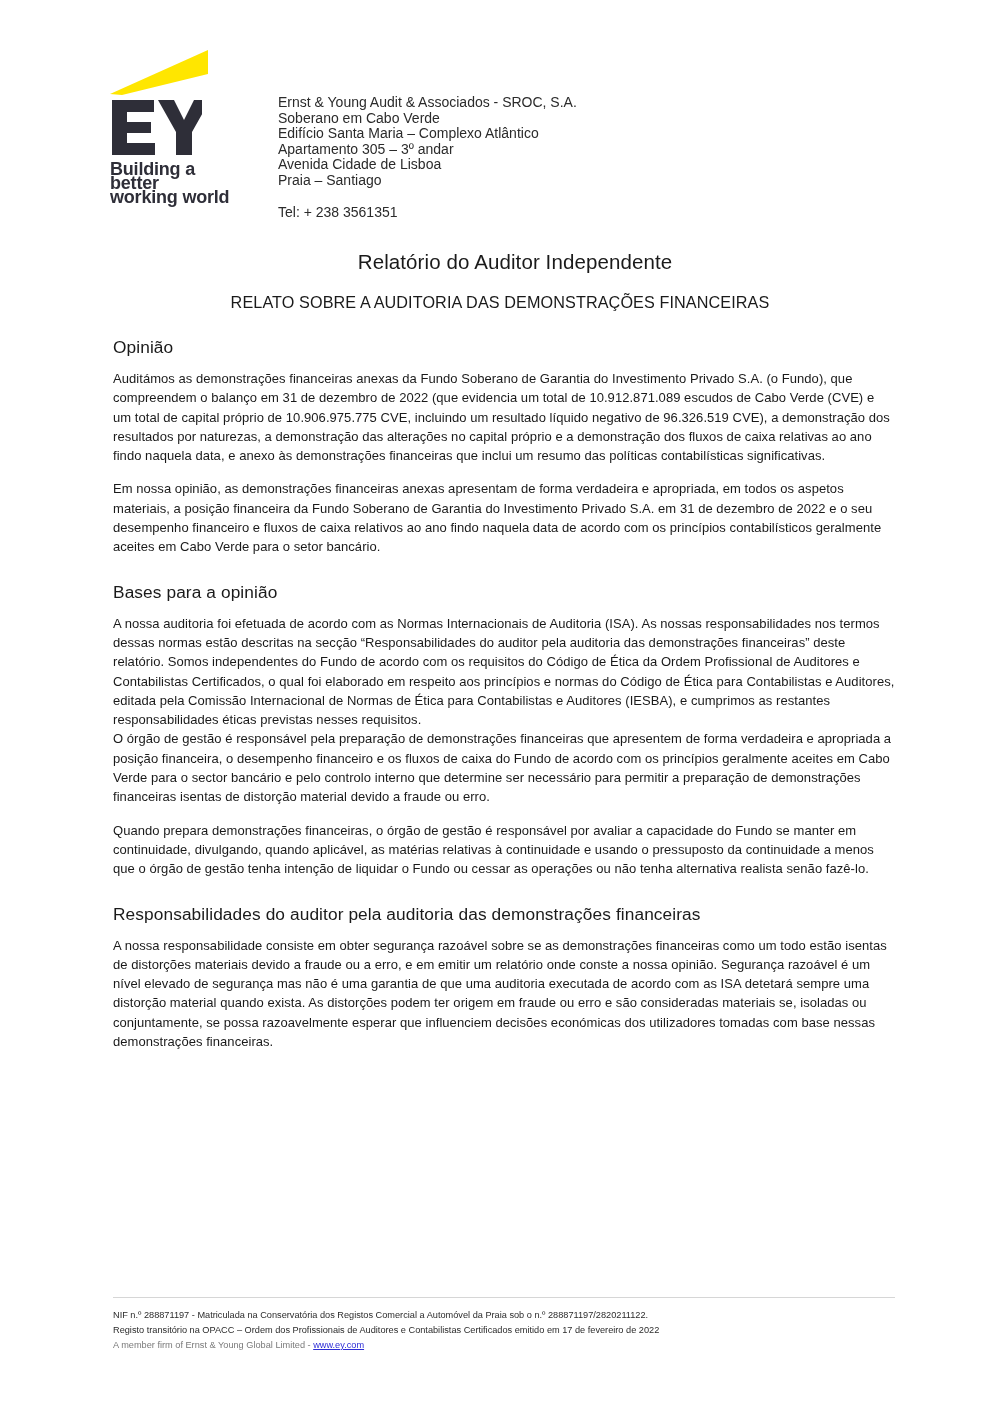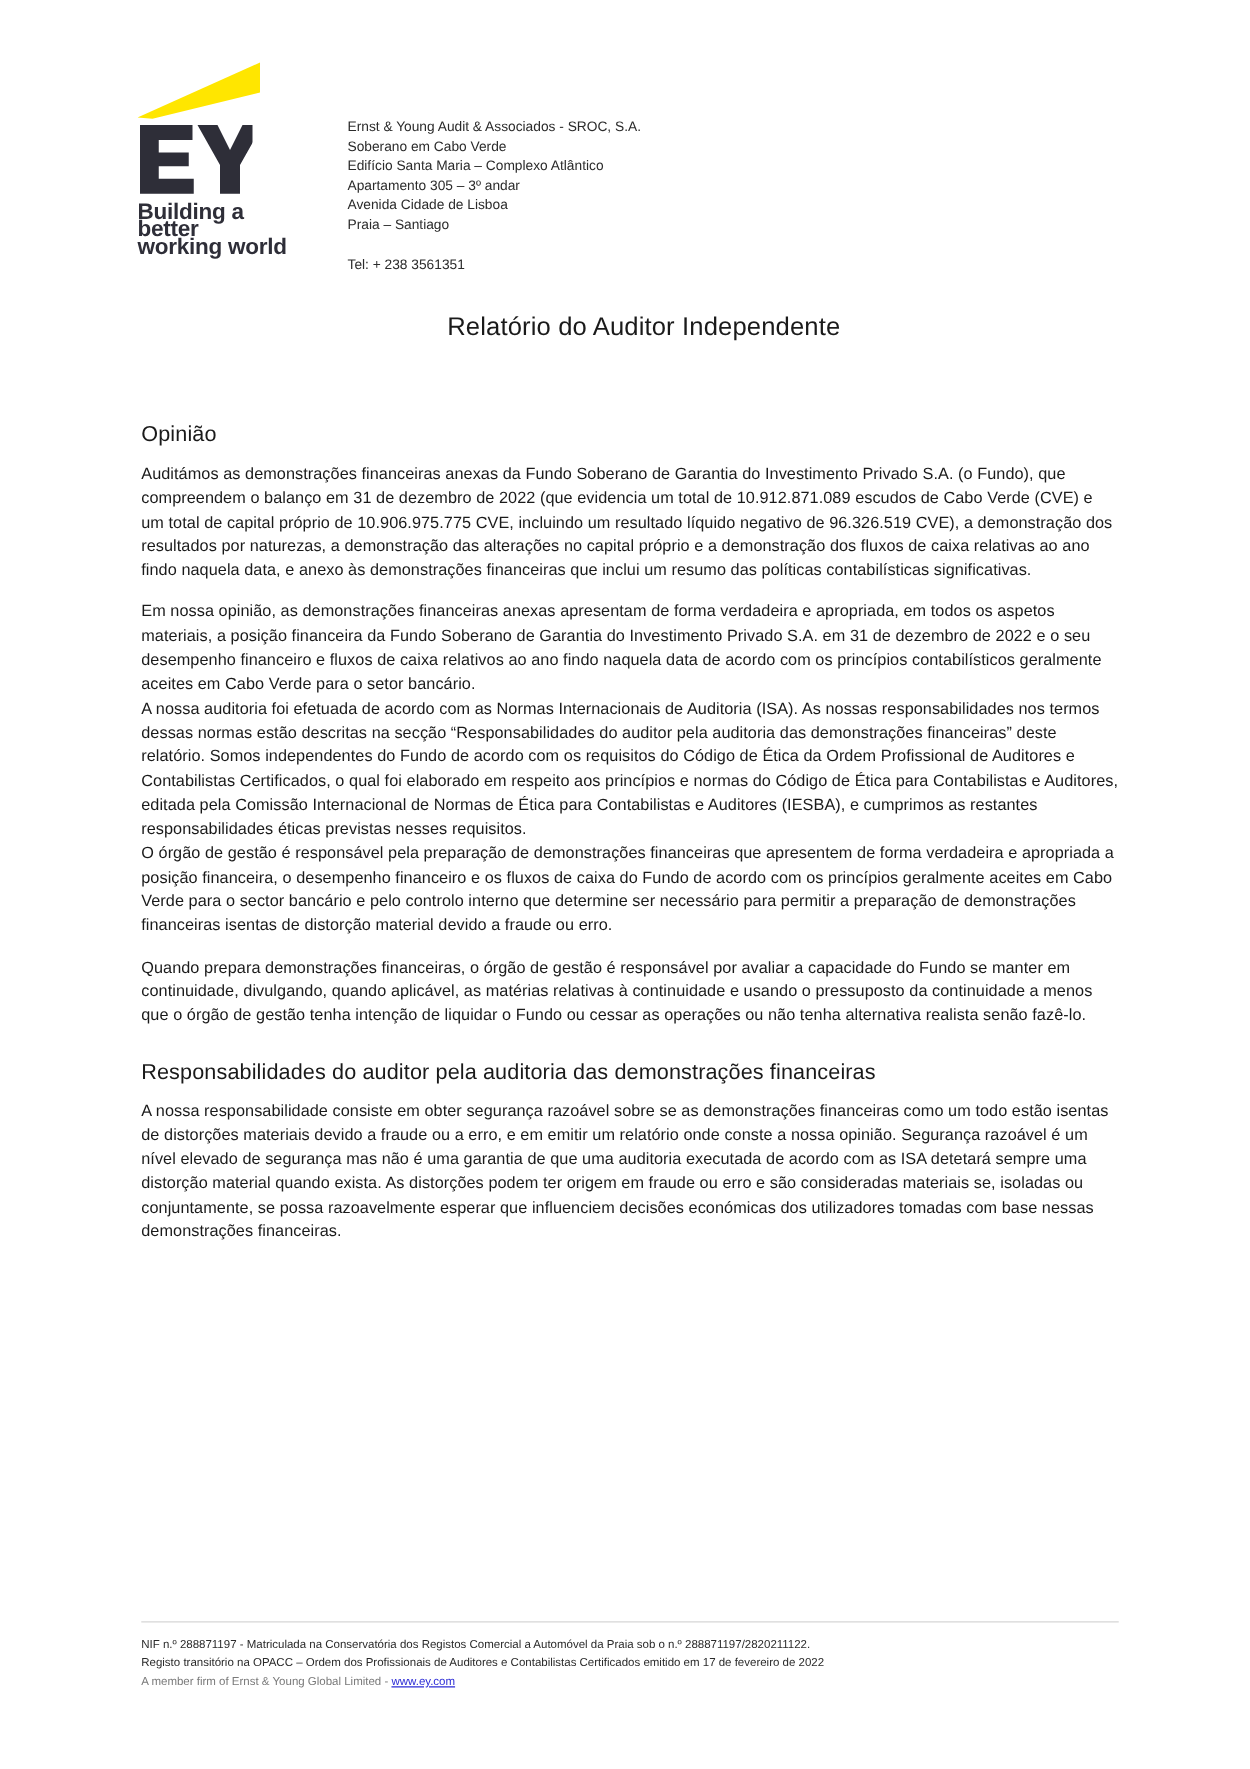--- a/index.html
+++ b/index.html
@@ -58,21 +58,21 @@
     line-height: 14px;
     font-weight: bold;
     color: #2e2e38;
     letter-spacing: -0.2px;
   }
 
   .address-block {
     position: absolute;
     left: 278px;
     top: 95px;
-    font-size: 11px;
+    font-size: 14px;
     line-height: 15.6px;
     color: #2b2b2b;
   }
   .address-block .addr-line { white-space: nowrap; }
   .address-block .tel-line {
     margin-top: 16px;
     white-space: nowrap;
   }
 
   
@@ -193,30 +193,32 @@
       <div class="addr-line">Edifício Santa Maria – Complexo Atlântico</div>
       <div class="addr-line">Apartamento 305 – 3º andar</div>
       <div class="addr-line">Avenida Cidade de Lisboa</div>
       <div class="addr-line">Praia – Santiago</div>
       <div class="tel-line">Tel: + 238 3561351</div>
     </div>
 
   </div>
 
   <div class="doc-title">Relatório do Auditor Independente</div>
+  <div class="doc-subtitle">RELATO SOBRE A AUDITORIA DAS DEMONSTRAÇÕES FINANCEIRAS</div>
 
   <div class="content">
 
     <section class="block">
       <h2 class="section-heading">Opinião</h2>
       <p class="body-text">Auditámos as demonstrações financeiras anexas da Fundo Soberano de Garantia do Investimento Privado S.A. (o Fundo), que compreendem o balanço em 31 de dezembro de 2022 (que evidencia um total de 10.912.871.089 escudos de Cabo Verde (CVE) e um total de capital próprio de 10.906.975.775 CVE, incluindo um resultado líquido negativo de 96.326.519 CVE), a demonstração dos resultados por naturezas, a demonstração das alterações no capital próprio e a demonstração dos fluxos de caixa relativas ao ano findo naquela data, e anexo às demonstrações financeiras que inclui um resumo das políticas contabilísticas significativas.</p>
       <p class="body-text">Em nossa opinião, as demonstrações financeiras anexas apresentam de forma verdadeira e apropriada, em todos os aspetos materiais, a posição financeira da Fundo Soberano de Garantia do Investimento Privado S.A. em 31 de dezembro de 2022 e o seu desempenho financeiro e fluxos de caixa relativos ao ano findo naquela data de acordo com os princípios contabilísticos geralmente aceites em Cabo Verde para o setor bancário.</p>
     </section>
 
     <section class="block">
+      <h2 class="section-heading spaced-top">Bases para a opinião</h2>
       <p class="body-text">A nossa auditoria foi efetuada de acordo com as Normas Internacionais de Auditoria (ISA). As nossas responsabilidades nos termos dessas normas estão descritas na secção “Responsabilidades do auditor pela auditoria das demonstrações financeiras” deste relatório. Somos independentes do Fundo de acordo com os requisitos do Código de Ética da Ordem Profissional de Auditores e Contabilistas Certificados, o qual foi elaborado em respeito aos princípios e normas do Código de Ética para Contabilistas e Auditores, editada pela Comissão Internacional de Normas de Ética para Contabilistas e Auditores (IESBA), e cumprimos as restantes responsabilidades éticas previstas nesses requisitos.</p>
     </section>
 
     <section class="block">
       <p class="body-text">O órgão de gestão é responsável pela preparação de demonstrações financeiras que apresentem de forma verdadeira e apropriada a posição financeira, o desempenho financeiro e os fluxos de caixa do Fundo de acordo com os princípios geralmente aceites em Cabo Verde para o sector bancário e pelo controlo interno que determine ser necessário para permitir a preparação de demonstrações financeiras isentas de distorção material devido a fraude ou erro.</p>
       <p class="body-text">Quando prepara demonstrações financeiras, o órgão de gestão é responsável por avaliar a capacidade do Fundo se manter em continuidade, divulgando, quando aplicável, as matérias relativas à continuidade e usando o pressuposto da continuidade a menos que o órgão de gestão tenha intenção de liquidar o Fundo ou cessar as operações ou não tenha alternativa realista senão fazê-lo.</p>
     </section>
 
     <section class="block">
       <h2 class="section-heading spaced-top">Responsabilidades do auditor pela auditoria das demonstrações financeiras</h2>

